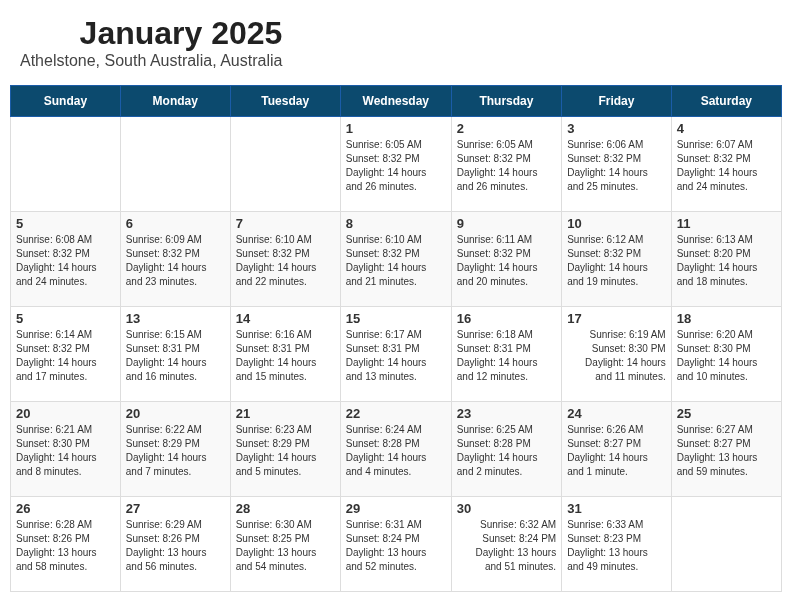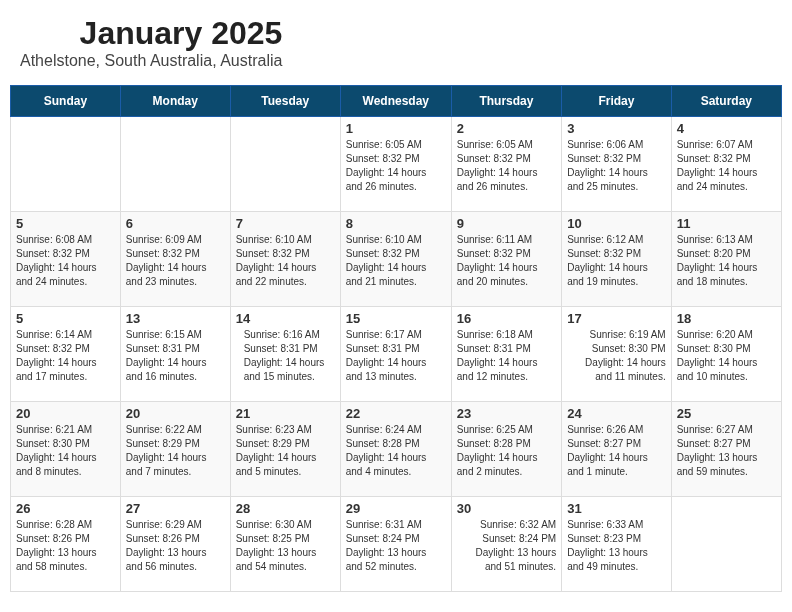--- a/index.html
+++ b/index.html
@@ -197,21 +197,21 @@
         </td>
         <td>
           <span class="day-number">13</span>
           <div class="day-info" style="white-space: pre-line;">Sunrise: 6:15 AM
 Sunset: 8:31 PM
 Daylight: 14 hours
 and 16 minutes.</div>
         </td>
         <td>
           <span class="day-number">14</span>
-          <div class="day-info" style="white-space: pre-line; margin-left: 8px;">Sunrise: 6:16 AM
+          <div class="day-info" style="white-space: pre-line;">Sunrise: 6:16 AM
 Sunset: 8:31 PM
 Daylight: 14 hours
 and 15 minutes.</div>
         </td>
         <td>
           <span class="day-number">15</span>
           <div class="day-info" style="white-space: pre-line;">Sunrise: 6:17 AM
 Sunset: 8:31 PM
 Daylight: 14 hours
 and 13 minutes.</div>

